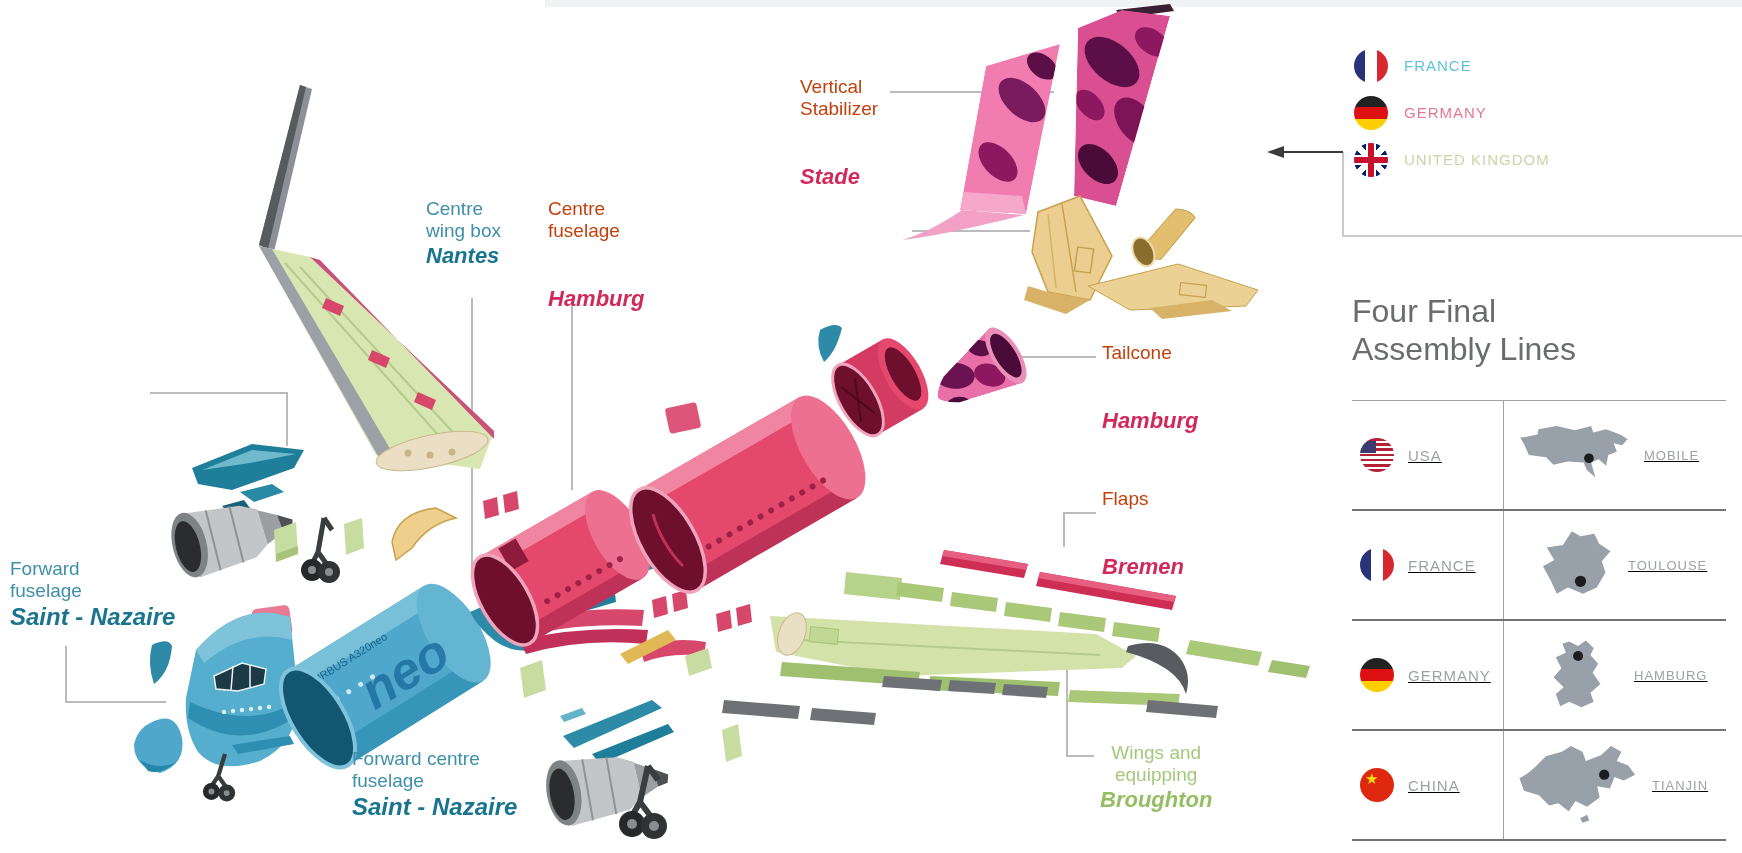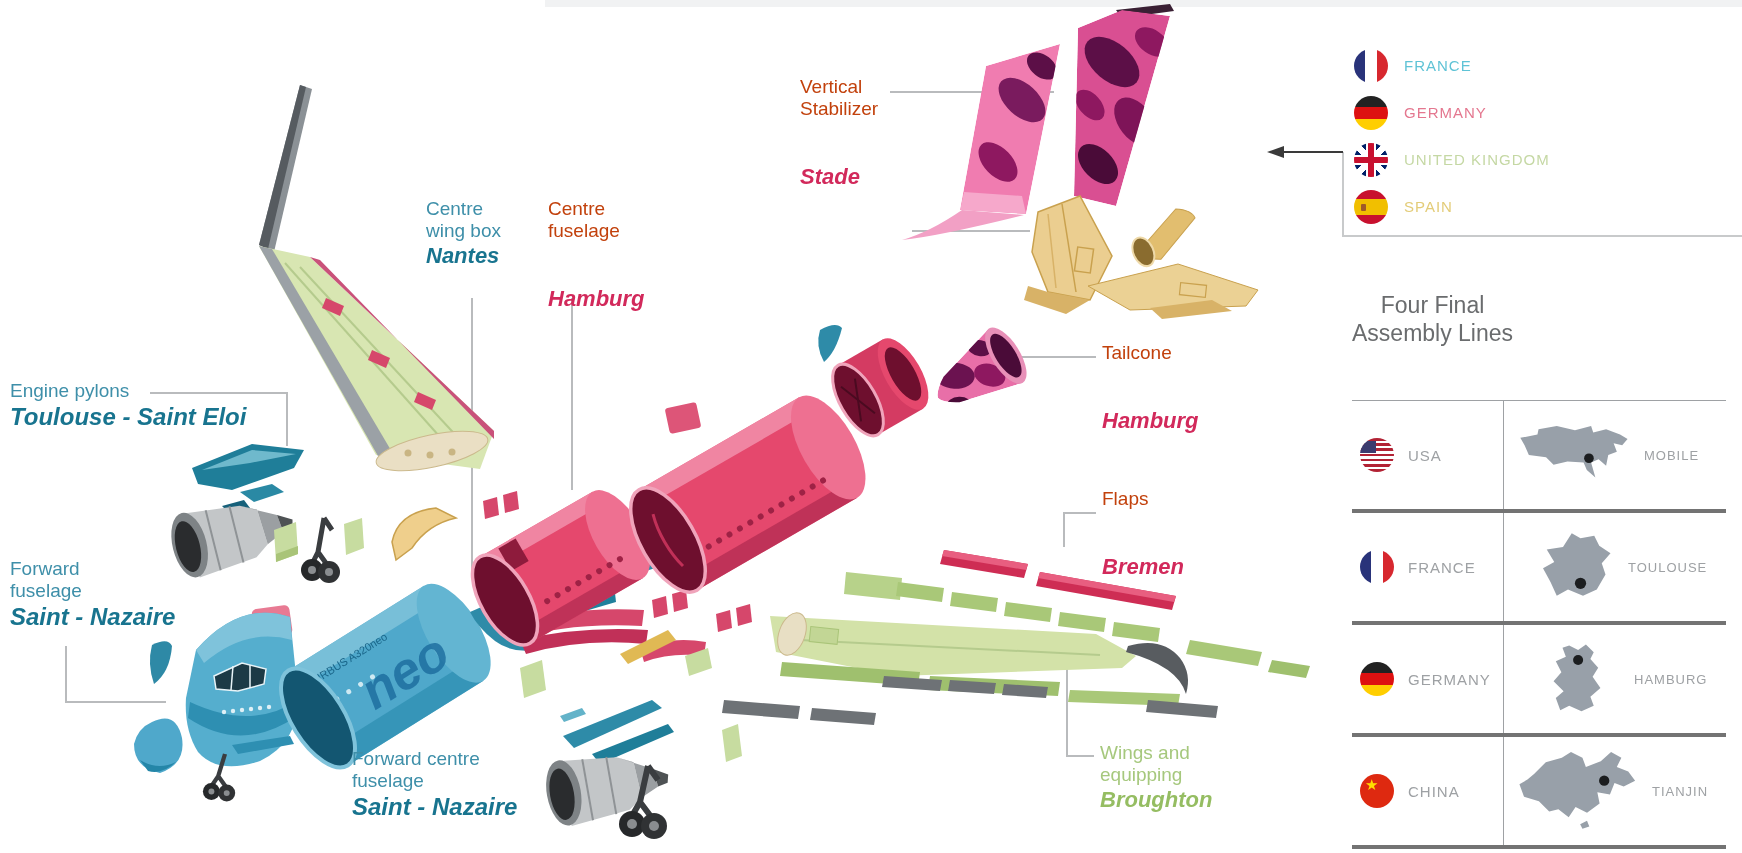--- a/index.html
+++ b/index.html
@@ -8,21 +8,21 @@
   .art{position:absolute;left:0;top:0;width:1742px;height:853px;}
 
   
   .plabel{position:absolute;display:flex;flex-direction:column;line-height:1.16;white-space:nowrap;}
   .pname{font-size:19px;font-weight:400;}
   .pcity{font-size:22px;font-weight:700;font-style:italic;margin-top:1px;}
   .pcity.xl{font-size:24px;}
   .teal  .pname{color:#3E8FA9;} .teal  .pcity{color:#18748F;}
   .red   .pname{color:#c2410c;} .red   .pcity{color:#D2295B;margin-top:44px;}
   .gold  .pname{color:#D9B243;} .gold  .pcity{color:#C9A425;}
-  .green .pname{color:#A6C87D;} .green .pcity{color:#95BD62;}
+  .green .pname{color:#A6C87D;text-align:center;} .green .pcity{color:#95BD62;}
 
   
   .legend{position:absolute;left:1354px;top:42px;display:flex;flex-direction:column;}
   .legend-item{display:flex;align-items:center;height:47px;}
   .legend-label{margin-left:16px;font-size:15px;letter-spacing:1px;font-weight:400;}
 
   
   .flag{width:34px;height:34px;border-radius:50%;overflow:hidden;position:relative;flex:none;}
   .flag-france{background:linear-gradient(90deg,#29337A 0 33.4%,#ffffff 33.4% 66.6%,#D7282F 66.6% 100%);}
   .flag-germany{background:linear-gradient(180deg,#222222 0 33.4%,#DD1111 33.4% 66.6%,#FFCE00 66.6% 100%);}
@@ -37,23 +37,23 @@
       linear-gradient(90deg, transparent 41%, #C8102E 41% 59%, transparent 59%),
       linear-gradient(0deg,  transparent 41%, #C8102E 41% 59%, transparent 59%);}
   .flag-spain{background:linear-gradient(180deg,#C8102E 0 26%,#F1BF00 26% 74%,#C8102E 74% 100%);}
   .flag-spain::after{content:"";position:absolute;left:7px;top:14px;width:5px;height:7px;background:#A05A28;border-radius:1px;}
   .flag-usa{background:repeating-linear-gradient(180deg,#B22234 0 2.6px,#ffffff 2.6px 5.2px);}
   .flag-usa::after{content:"";position:absolute;left:0;top:3px;width:16px;height:12px;background:#3C3B6E;}
   .flag-china{background:#DE2910;}
   .flag-china::after{content:"\2605";position:absolute;left:5px;top:2px;color:#FFDE00;font-size:15px;}
 
   
-  .asm-title{position:absolute;left:1352px;top:292px;font-size:23px;line-height:1.2;color:#6A6C6E;font-weight:400;text-align:center;}
+  .asm-title{position:absolute;left:1352px;top:292px;font-size:32px;line-height:1.2;color:#6A6C6E;font-weight:400;}
   .asm-table{position:absolute;left:1352px;top:400px;width:374px;border-top:1px solid #9EA1A4;}
-  .asm-row{display:flex;height:108px;border-bottom:4px solid #737373;}
+  .asm-row{display:flex;height:108px;border-bottom:2px solid #737373;text-decoration:underline;}
   .asm-left{width:151px;flex:none;display:flex;align-items:center;padding-left:8px;box-sizing:border-box;}
   .asm-country{margin-left:14px;font-size:15px;letter-spacing:1px;color:#9EA1A4;}
   .asm-right{flex:1;border-left:1px solid #9EA1A4;display:flex;align-items:center;padding-left:12px;box-sizing:border-box;}
   .asm-city{font-size:13px;letter-spacing:1px;color:#9EA1A4;margin-left:10px;}
   .map{flex:none;}
   .map path{fill:#98A0A9;}
   .map .citydot{fill:#1B1D1F;}
   .m-france{margin-left:22px;}
   .m-germany{margin-left:32px;}
 </style>
@@ -394,24 +394,20 @@
     <span class="pname">wing box</span>
     <span class="pcity">Nantes</span>
   </div>
 
   <div class="plabel red" style="left:548px;top:198px">
     <span class="pname">Centre</span>
     <span class="pname">fuselage</span>
     <span class="pcity">Hamburg</span>
   </div>
 
-  <div class="plabel teal" style="left:10px;top:380px">
-    <span class="pname">Engine pylons</span>
-    <span class="pcity xl">Toulouse - Saint Eloi</span>
-  </div>
 
   <div class="plabel teal" style="left:10px;top:558px">
     <span class="pname">Forward</span>
     <span class="pname">fuselage</span>
     <span class="pcity xl">Saint - Nazaire</span>
   </div>
 
   <div class="plabel teal" style="left:352px;top:748px">
     <span class="pname">Forward centre</span>
     <span class="pname">fuselage</span>
@@ -434,24 +430,20 @@
       <div class="flag flag-france"></div>
       <span class="legend-label" style="color:#5FC3D6">FRANCE</span>
     </div>
     <div class="legend-item">
       <div class="flag flag-germany"></div>
       <span class="legend-label" style="color:#E4778F">GERMANY</span>
     </div>
     <div class="legend-item">
       <div class="flag flag-uk"></div>
       <span class="legend-label" style="color:#C5D8A4">UNITED KINGDOM</span>
-    </div>
-    <div class="legend-item">
-      <div class="flag flag-spain"></div>
-      <span class="legend-label" style="color:#E3CC78">SPAIN</span>
     </div>
   </div>
 
   <div class="asm-title">
     <div>Four Final</div>
     <div>Assembly Lines</div>
   </div>
 
   <div class="asm-table">
 

